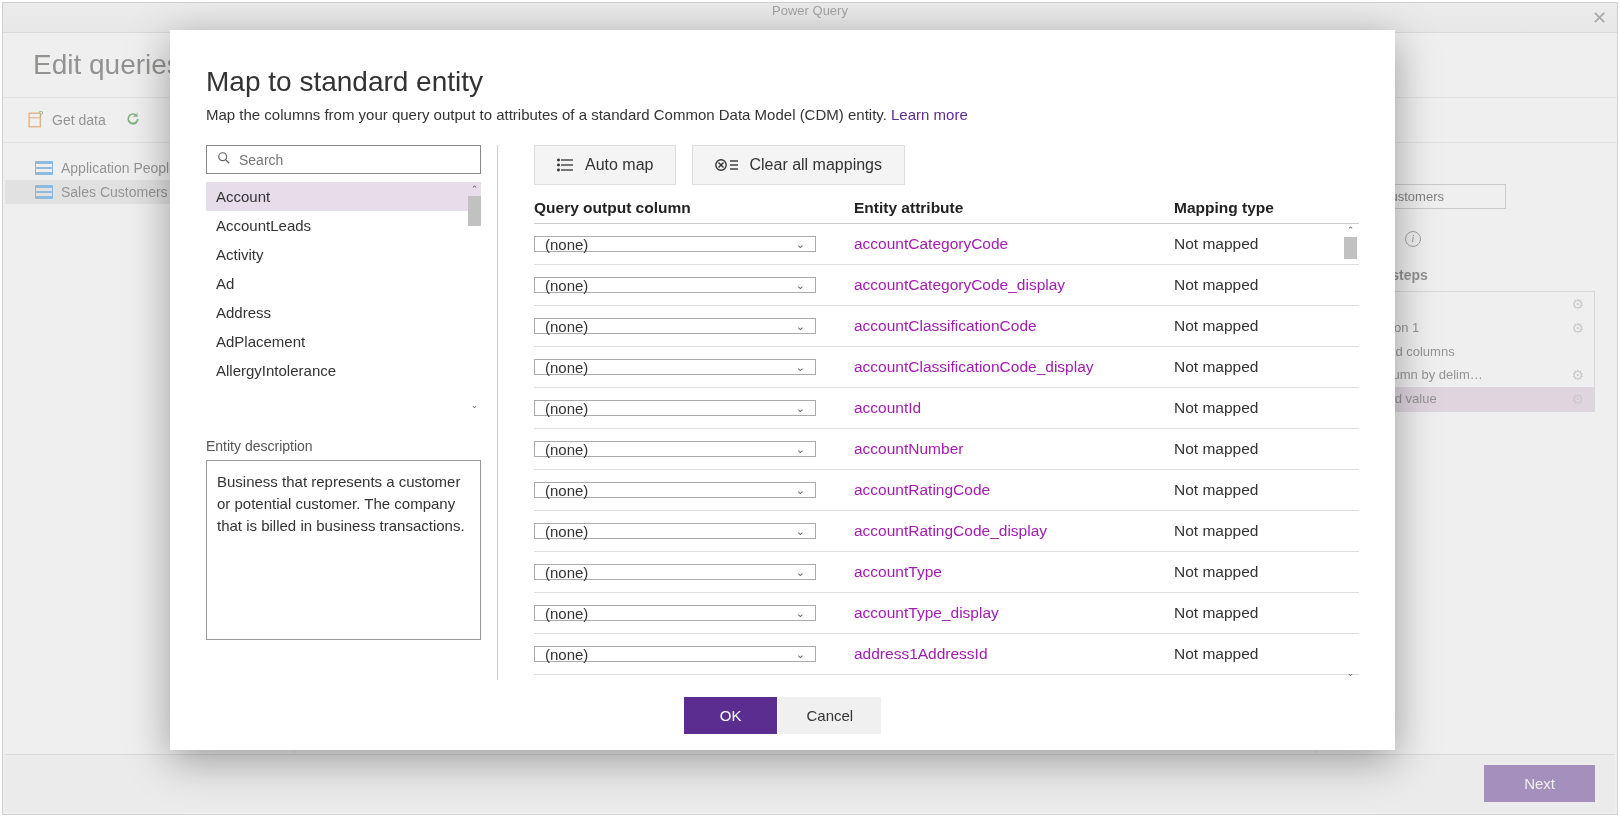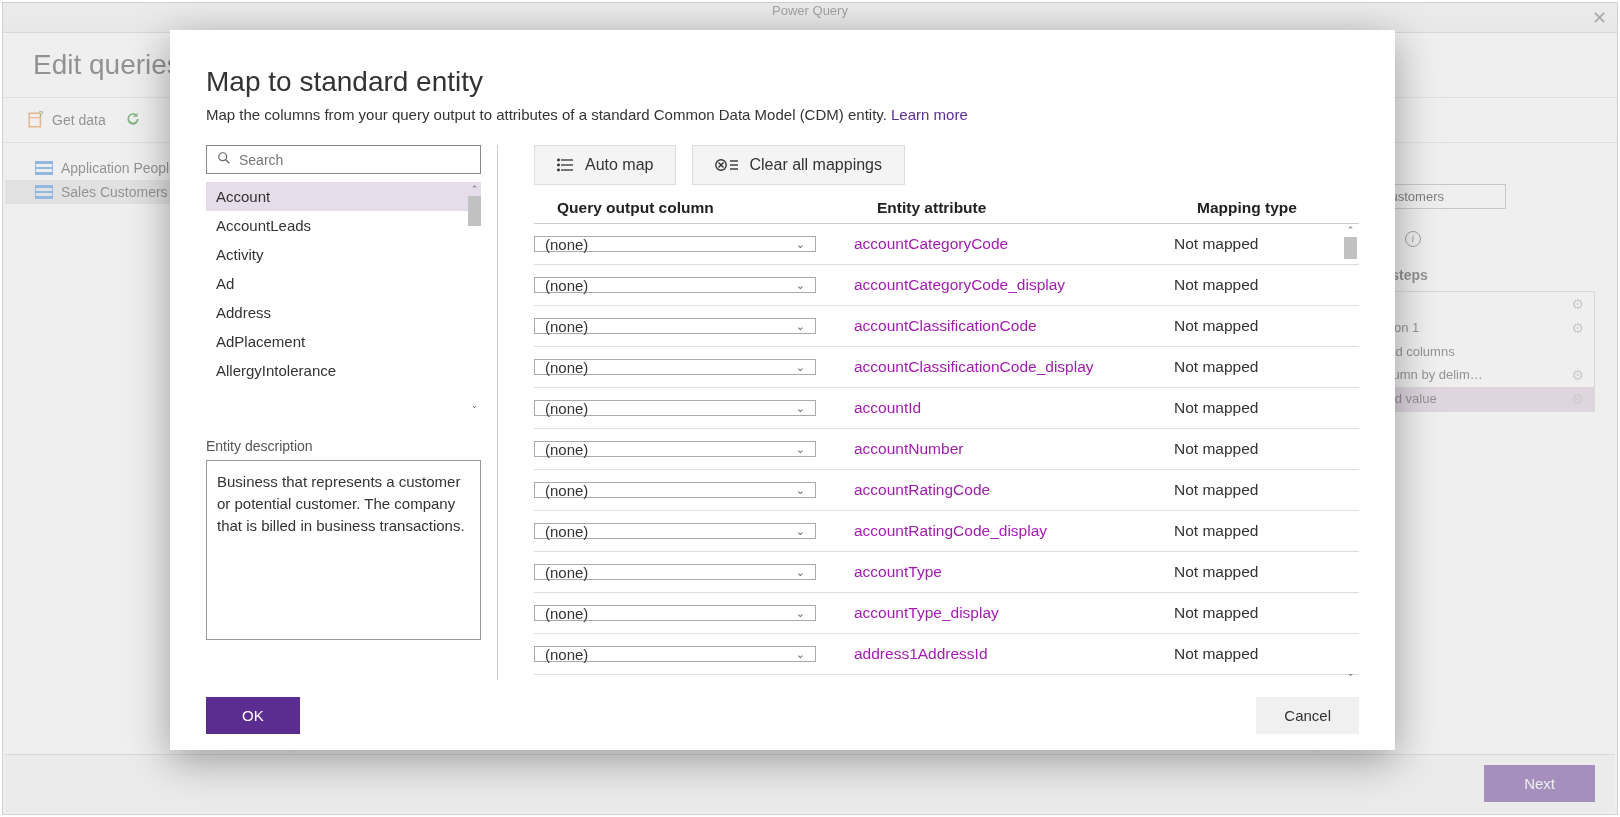--- a/index.html
+++ b/index.html
@@ -58,38 +58,38 @@
     .el-scroll .arrow { height:14px; display:flex; align-items:center; justify-content:center; font-size:9px; color:#666;}
     .el-scroll .track { position:absolute; top:14px; bottom:14px; left:0; right:0;}
     .el-scroll .thumb { position:absolute; top:0; left:2px; right:2px; height:30px; background:#c1c1c1;}
     .desc-label { font-size:14px; color:#555; margin-top:26px;}
     .desc-box { border:1px solid #999; margin-top:6px; padding:10px; font-size:15px; line-height:1.45; color:#333; height:180px;}
 
     .m-right { flex:1; display:flex; flex-direction:column; min-width:0;}
     .btn-row { display:flex; gap:16px; margin-bottom:14px;}
     .btn { display:inline-flex; align-items:center; justify-content:center; gap:10px; border:1px solid #ddd; background:#f4f4f4; padding: 10px 22px; font-size:16px; color:#333; }
     .btn .bicon { display:inline-flex; }
-    .grid-header { display:flex; font-weight:600; font-size:15.5px; color:#222; padding-bottom:6px;margin-left:23px;}
+    .grid-header { display:flex; font-weight:600; font-size:15.5px; color:#222; padding-bottom:6px;}
     .col-q { width:320px;}
     .col-e { width:320px;}
     .col-m { flex:1;}
     .grid-wrap { position:relative; flex:1; min-height:0;}
     .grid-rows { position:absolute; inset:0; overflow:hidden; border-top:1px solid #ccc;}
     .row { display:flex; align-items:center; height:41px; border-bottom:1px solid #ddd; padding: 3px 0;}
     .row .col-q { padding-right:24px;}
     .dd { width:282px; border:1px solid #aaa; height:16px; display:flex; align-items:center; justify-content:space-between; padding: 0 10px; font-size:15px; color:#333; background:#fff;}
     .dd .chev { color:#666; font-size:11px;}
     .row .col-e { font-size:15.5px; color:#a21caf;}
     .row .col-m { font-size:15.5px; color:#333;}
     .gr-scroll { position:absolute; right:0; top:0; width:17px; height:100%;}
     .gr-scroll .arrow { height:14px; display:flex; align-items:center; justify-content:center; font-size:9px; color:#666;}
     .gr-scroll .track { position:absolute; top:14px; bottom:14px; left:0; right:0;}
     .gr-scroll .thumb { position:absolute; top:0; left:2px; right:2px; height:22px; background:#c1c1c1;}
 
-    .modal-footer { height:70px; display:flex; align-items:center; justify-content:space-between; gap:1px;}
+    .modal-footer { height:70px; display:flex; align-items:center; justify-content:center; gap:1px;}
     .modal-footer .ok { background:#5c2d91; color:#fff; border:none; padding:10px 36px; font-size:15px;}
     .modal-footer .cancel { background:#f0f0f0; color:#333; border:none; padding:10px 28px; font-size:15px;}
   </style>
 </head>
 <body>
 
 <div class="bg-window">
   <div class="bg-titlebar">
     <span>Power Query</span>
     <span class="close">✕</span>

